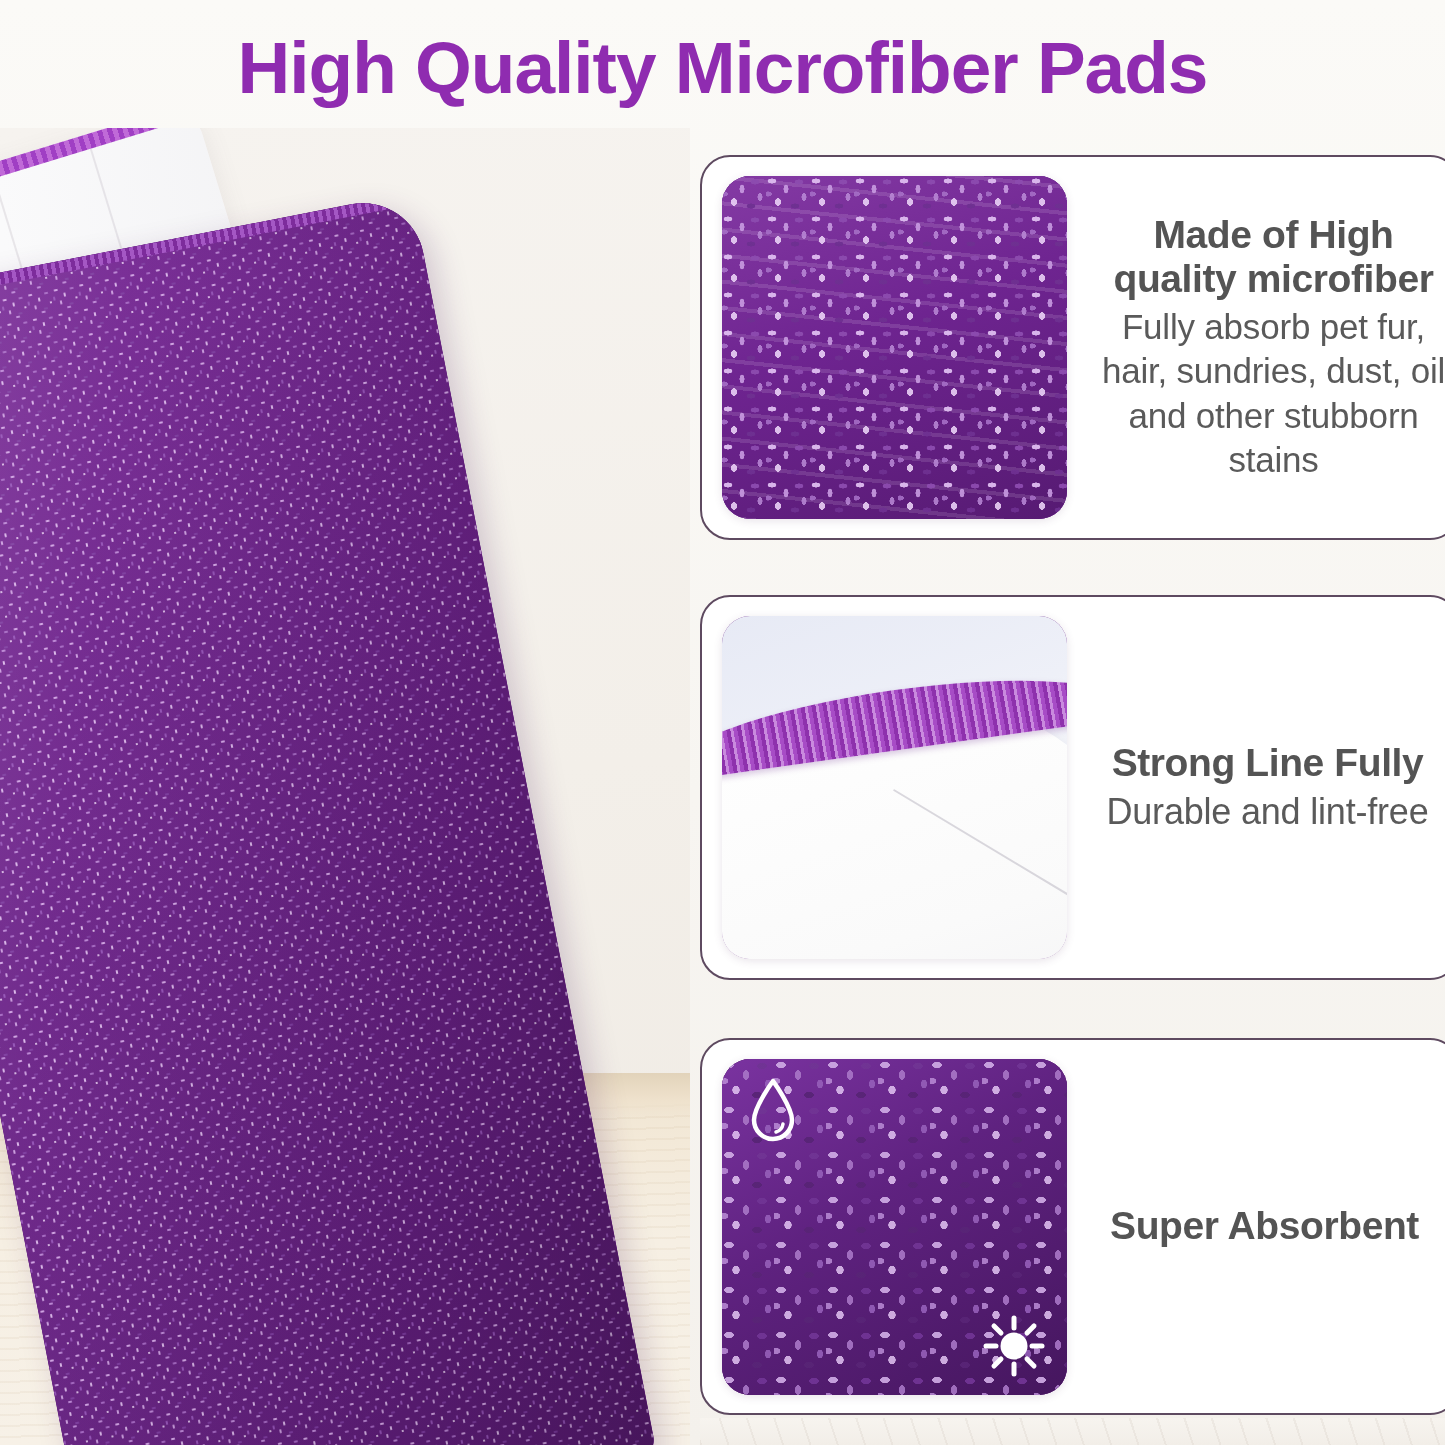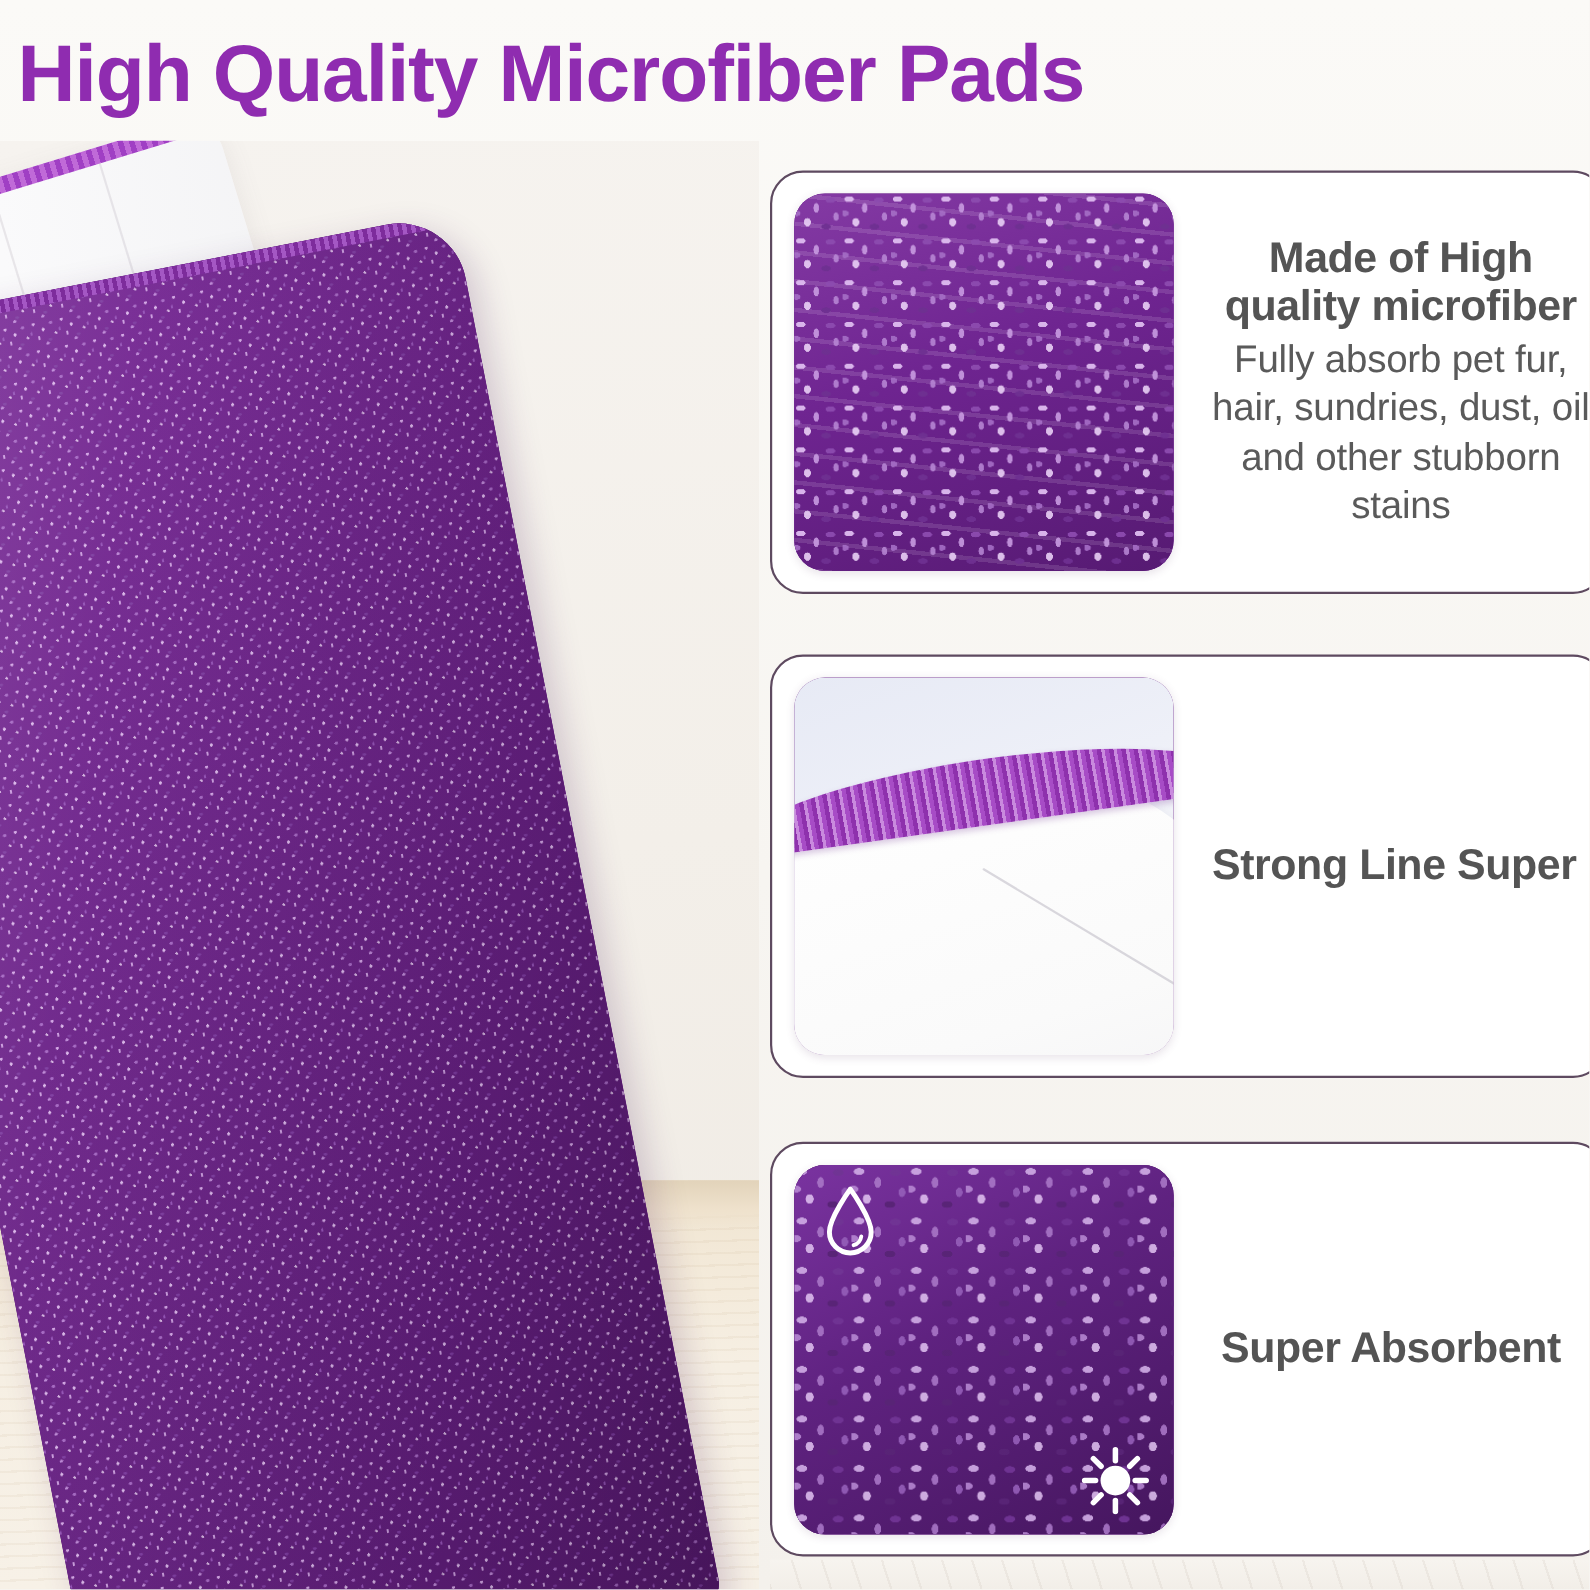--- a/index.html
+++ b/index.html
@@ -15,21 +15,22 @@
     position:relative;
     width:1445px; height:1445px;
     background:
       linear-gradient(180deg,#fbfaf7 0%,#f7f5f1 55%,#f4f1ec 100%);
     overflow:hidden;
   }
 
   
   .title {
     position:absolute;
-    top:26px; left:16px; right:0;
+    top:26px; left:0; right:0;
+    text-align:center;
     font-size:73px;
     font-weight:bold;
     letter-spacing:-1px;
     color:#8f2cb0;
     white-space:nowrap;
   }
 
   
   .hero {
     position:absolute;
@@ -297,21 +298,22 @@
 
   <div class="card card-2">
     <div class="thumb">
       <div class="tex-sew">
         <div class="sew-pad"></div>
         <div class="sew-edge"></div>
         <div class="sew-seam"></div>
       </div>
     </div>
     <div class="card-text">
-      <div class="feat-title">Strong Line Super</div>
+      <div class="feat-title">Strong Line Fully</div>
+      <div class="feat-desc">Durable and lint-free</div>
     </div>
   </div>
 
   <div class="card card-3">
     <div class="thumb">
       <div class="tex-plush"></div>
 
       <svg class="ico ico-drop" viewBox="0 0 54 66">
         <path d="M27 4 C27 4 8 30 8 43 A19 19 0 0 0 46 43 C46 30 27 4 27 4 Z" fill="none" stroke="#ffffff" stroke-width="4.5" stroke-linejoin="round"></path>
         <path d="M37 47 A10 10 0 0 1 30 55" fill="none" stroke="#ffffff" stroke-width="3.5" stroke-linecap="round"></path>

